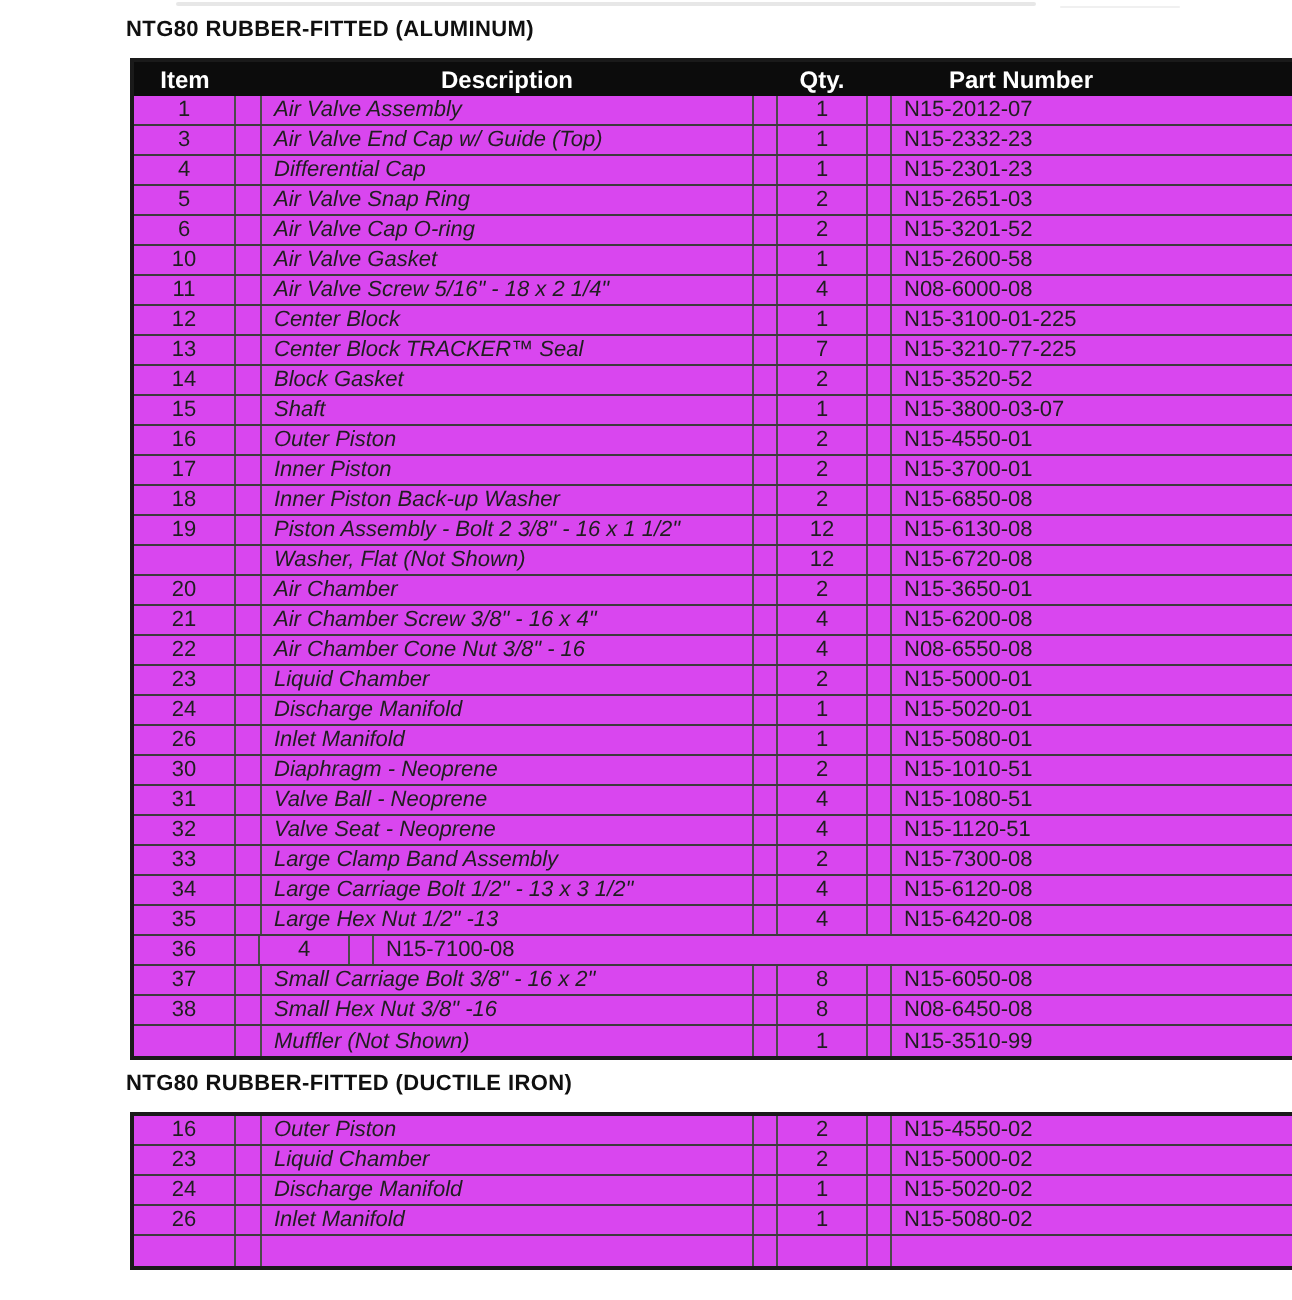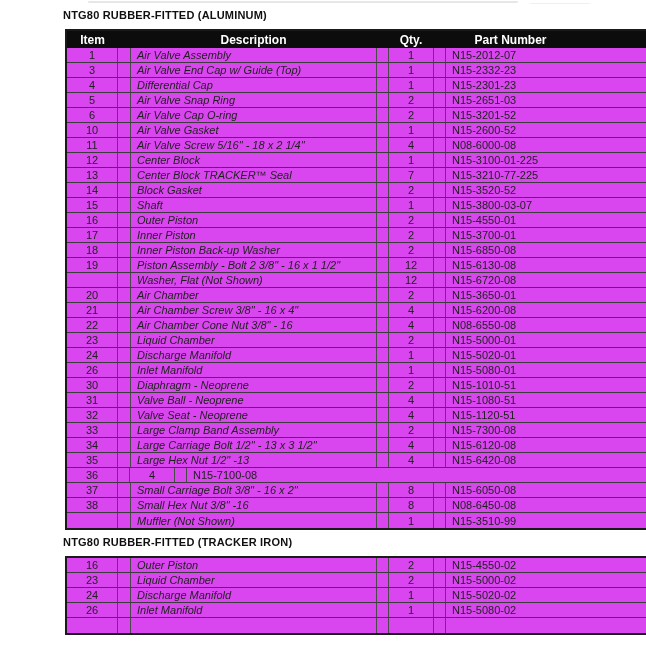--- a/index.html
+++ b/index.html
@@ -141,21 +141,21 @@
         <div class="trow">
     <div class="c-item">6</div>
     <div class="c-desc">Air Valve Cap O-ring</div>
     <div class="c-qty">2</div>
     <div class="c-part">N15-3201-52</div>
   </div>
         <div class="trow">
     <div class="c-item">10</div>
     <div class="c-desc">Air Valve Gasket</div>
     <div class="c-qty">1</div>
-    <div class="c-part">N15-2600-52</div>
+    <div class="c-part">N15-2600-58</div>
   </div>
         <div class="trow">
     <div class="c-item">11</div>
     <div class="c-desc">Air Valve Screw 5/16" - 18 x 2 1/4"</div>
     <div class="c-qty">4</div>
     <div class="c-part">N08-6000-08</div>
   </div>
         <div class="trow">
     <div class="c-item">12</div>
     <div class="c-desc">Center Block</div>
@@ -301,21 +301,21 @@
   </div>
         <div class="trow">
     <div class="c-item"></div>
     <div class="c-desc">Muffler (Not Shown)</div>
     <div class="c-qty">1</div>
     <div class="c-part">N15-3510-99</div>
   </div>
       </div>
   </div>
 
-  <div id="title-ductile" class="section-title">NTG80 RUBBER-FITTED (TRACKER IRON)</div>
+  <div id="title-ductile" class="section-title">NTG80 RUBBER-FITTED (DUCTILE IRON)</div>
 
   <div id="table-ductile" class="ptable">
     <div>
         <div class="trow">
     <div class="c-item">16</div>
     <div class="c-desc">Outer Piston</div>
     <div class="c-qty">2</div>
     <div class="c-part">N15-4550-02</div>
   </div>
         <div class="trow">

